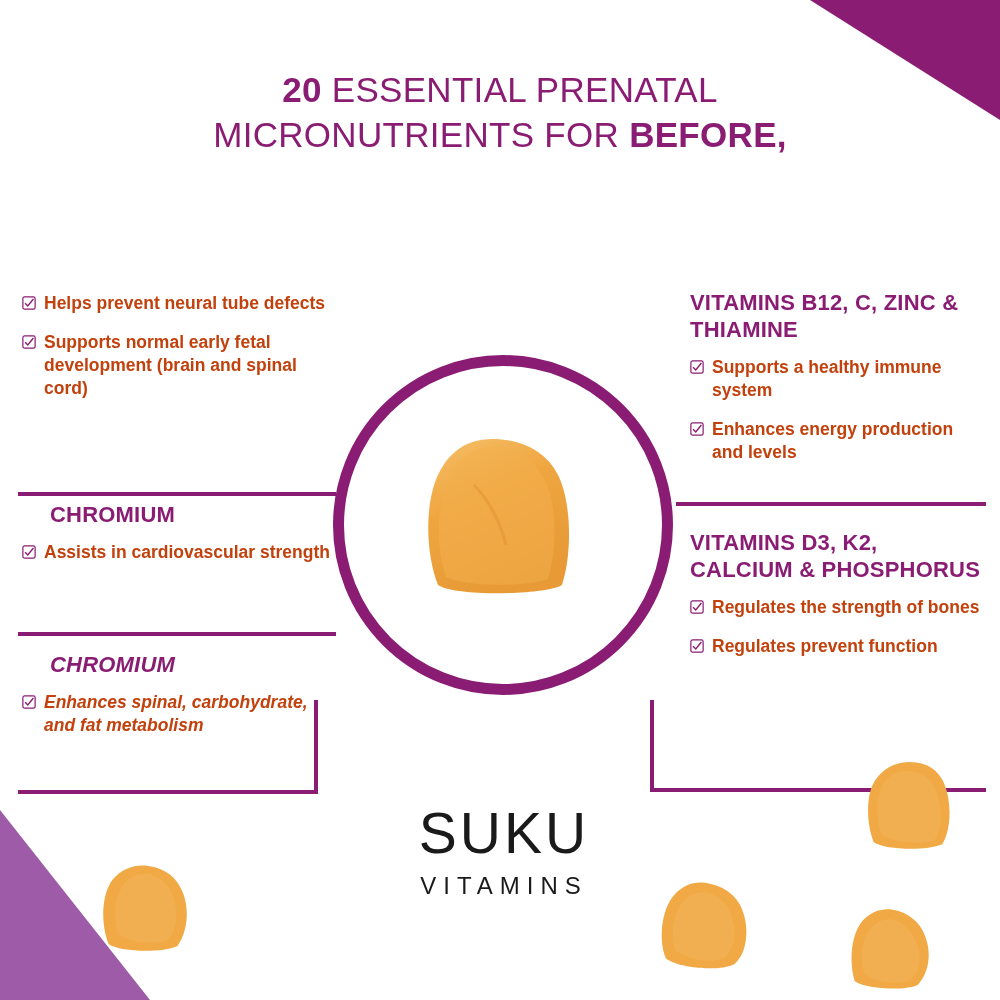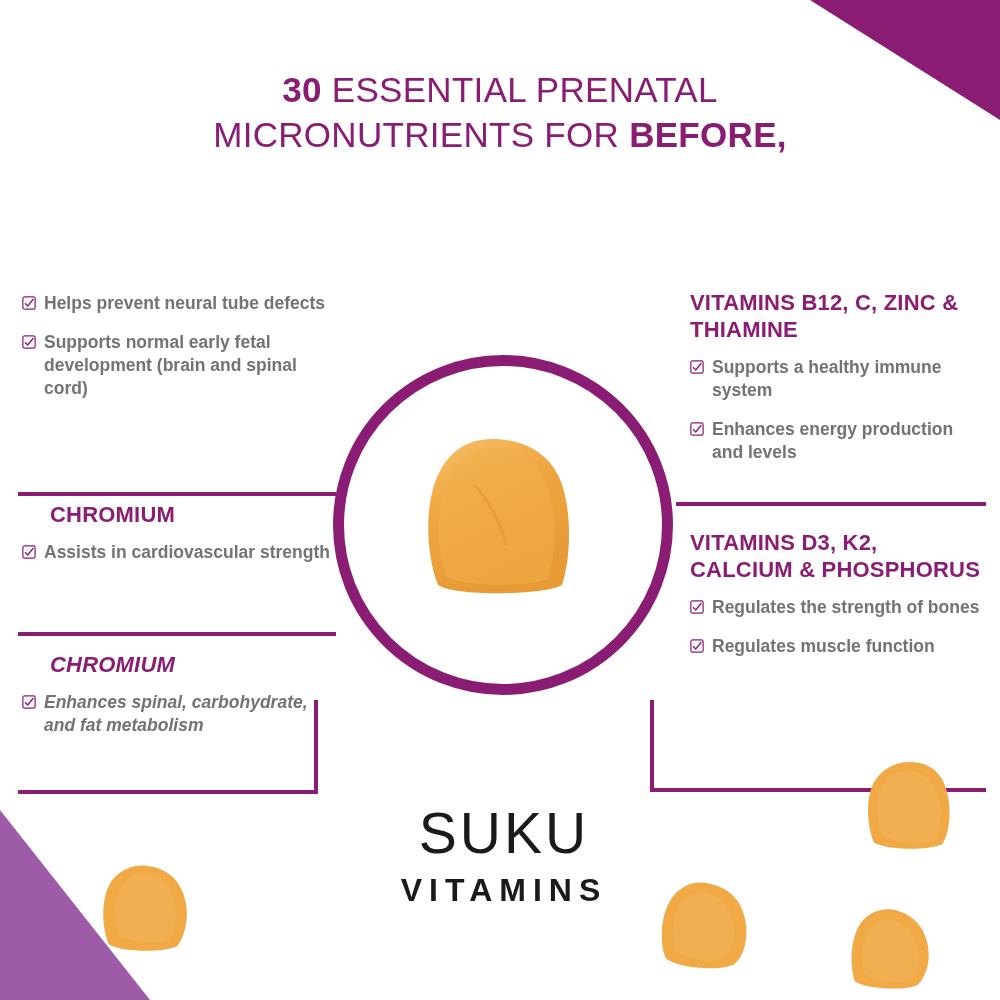--- a/index.html
+++ b/index.html
@@ -101,21 +101,21 @@
     font-weight: 700;
     line-height: 1.22;
     letter-spacing: 0.2px;
   }
   .bullets { margin: 0; padding: 0; list-style: none; }
   .bullets li {
     display: flex;
     align-items: flex-start;
     gap: 8px;
     margin-bottom: 16px;
-    color: #737373;
+    color: #c2410c;
     font-size: 17.5px;
     font-weight: 700;
     line-height: 1.32;
   }
   .bullets li:last-child { margin-bottom: 0; }
   .tick {
     flex: 0 0 auto;
     width: 14px;
     height: 14px;
     margin-top: 4px;
@@ -143,45 +143,45 @@
   }
   .brand .name {
     font-size: 57px;
     font-weight: 400;
     letter-spacing: 3px;
     color: #1a1a1a;
     font-family: "Liberation Sans", sans-serif;
   }
   .brand .sub {
     margin-top: 6px;
-    font-size: 32px;
+    font-size: 24px;
     letter-spacing: 7px;
     color: #1a1a1a;
-    font-weight: 700;
+    font-weight: 400;
     text-align: center;
   }
 
   
   .gummy { position: absolute; z-index: 2; }
   .g1 { left: 852px; top: 760px; width: 108px; height: 92px; }
   .g2 { left: 88px;  top: 862px; width: 110px; height: 92px; }
   .g3 { left: 648px; top: 880px; width: 108px; height: 92px; }
   .g4 { left: 838px; top: 905px; width: 100px; height: 86px; }
 </style>
 </head>
 <body>
 
 <div class="stage">
 
   <div class="corner-tr"></div>
   <div class="corner-bl"></div>
 
   <div class="headline">
     <div>
-      <span class="bold">30</span><span class="light"> ESSENTIAL PRENATAL</span>
+      <span class="bold">20</span><span class="light"> ESSENTIAL PRENATAL</span>
     </div>
     <div>
       <span class="light">MICRONUTRIENTS FOR </span><span class="bold">BEFORE,</span>
     </div>
   </div>
 
   <div class="line h1"></div>
   <div class="line h2"></div>
   <div class="line h3"></div>
   <div class="line v3"></div>
@@ -276,21 +276,21 @@
           <rect x="1" y="1" width="14" height="14" rx="2" fill="none" stroke="#8a1d73" stroke-width="1.4"></rect>
           <path d="M3.5 8.2 L6.6 11.4 L13 3.4" fill="none" stroke="#8a1d73" stroke-width="1.6"></path>
         </svg>
         <span>Regulates the strength of bones</span>
       </li>
       <li>
         <svg class="tick" viewBox="0 0 16 16">
           <rect x="1" y="1" width="14" height="14" rx="2" fill="none" stroke="#8a1d73" stroke-width="1.4"></rect>
           <path d="M3.5 8.2 L6.6 11.4 L13 3.4" fill="none" stroke="#8a1d73" stroke-width="1.6"></path>
         </svg>
-        <span>Regulates muscle function</span>
+        <span>Regulates prevent function</span>
       </li>
     </ul>
   </div>
 
   <div class="brand">
     <div class="name">SUKU</div>
     <div class="sub">VITAMINS</div>
   </div>
 
   <svg class="gummy g1" viewBox="0 0 110 94">

